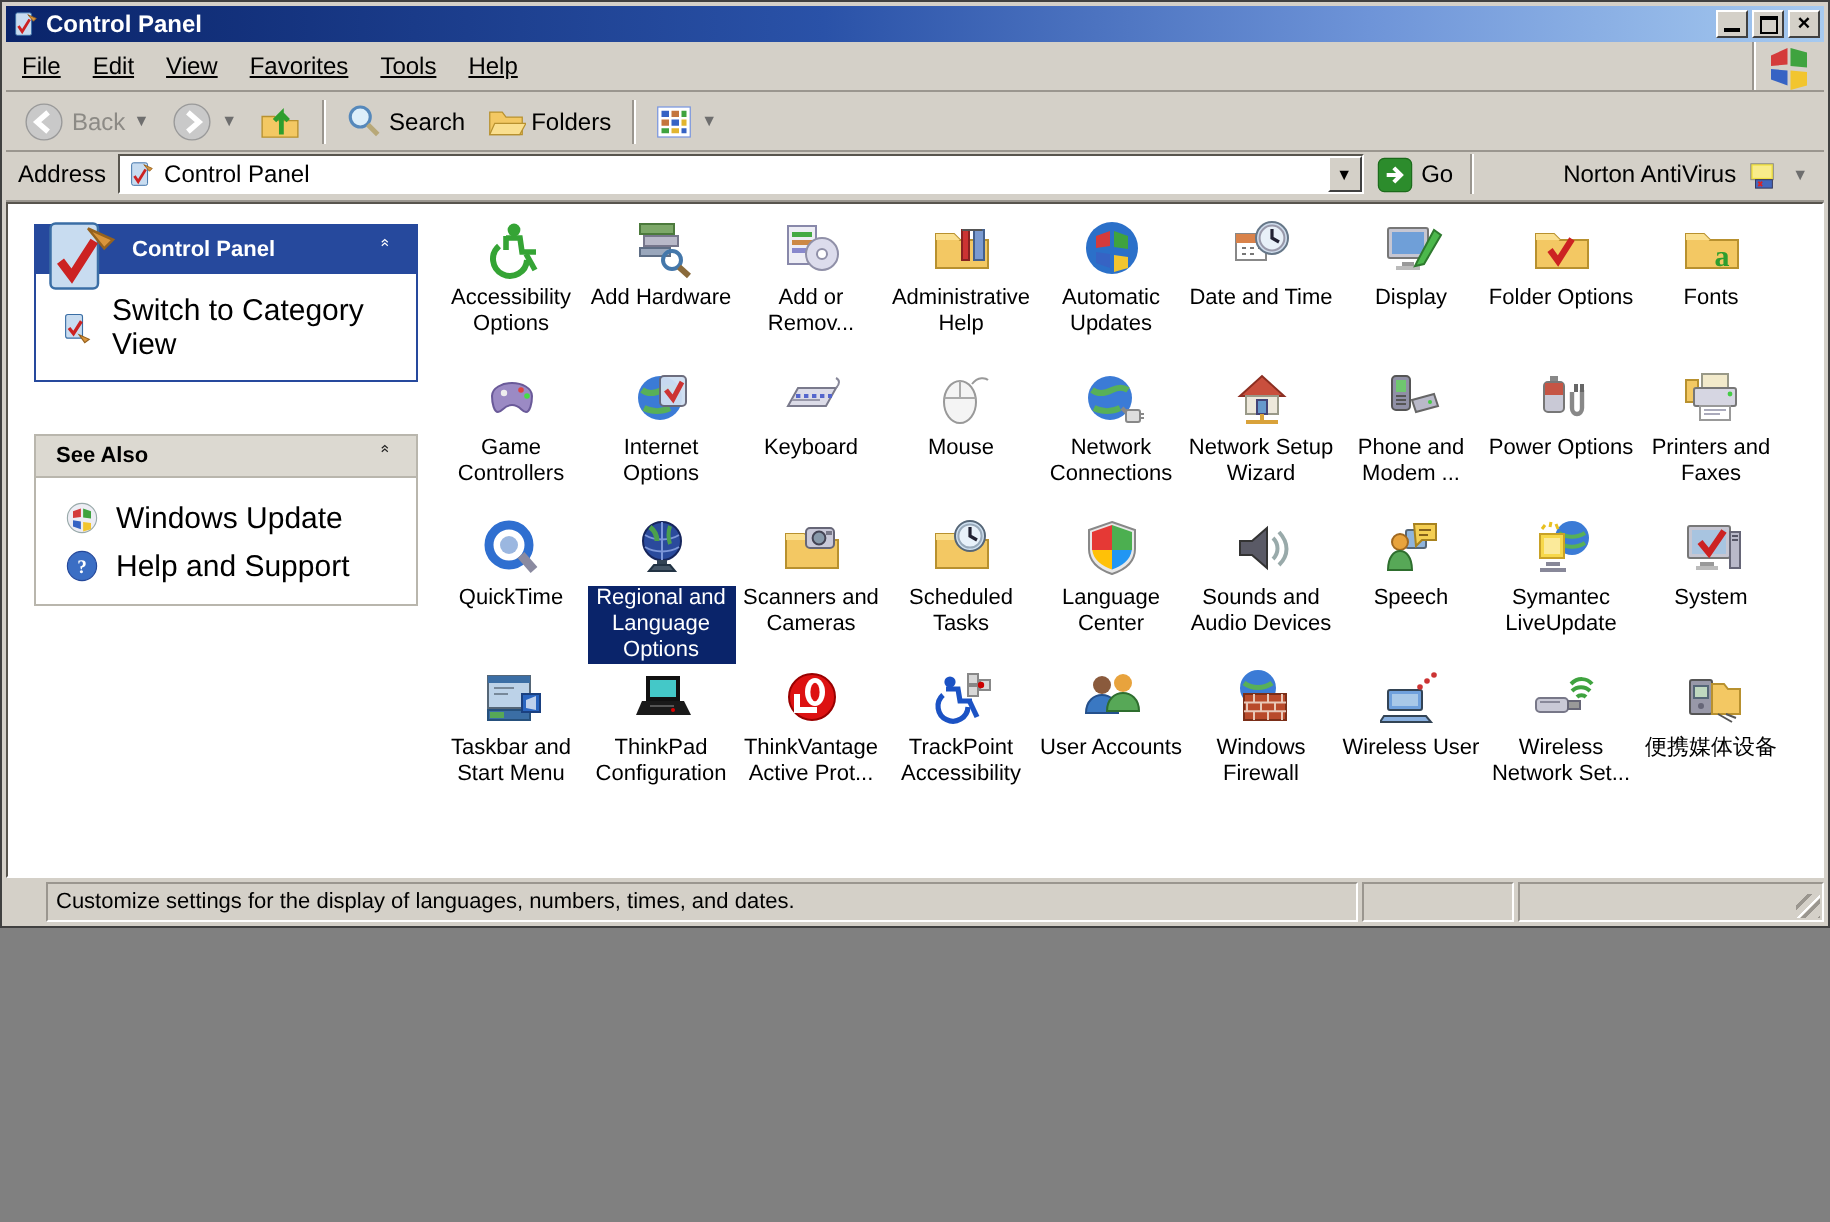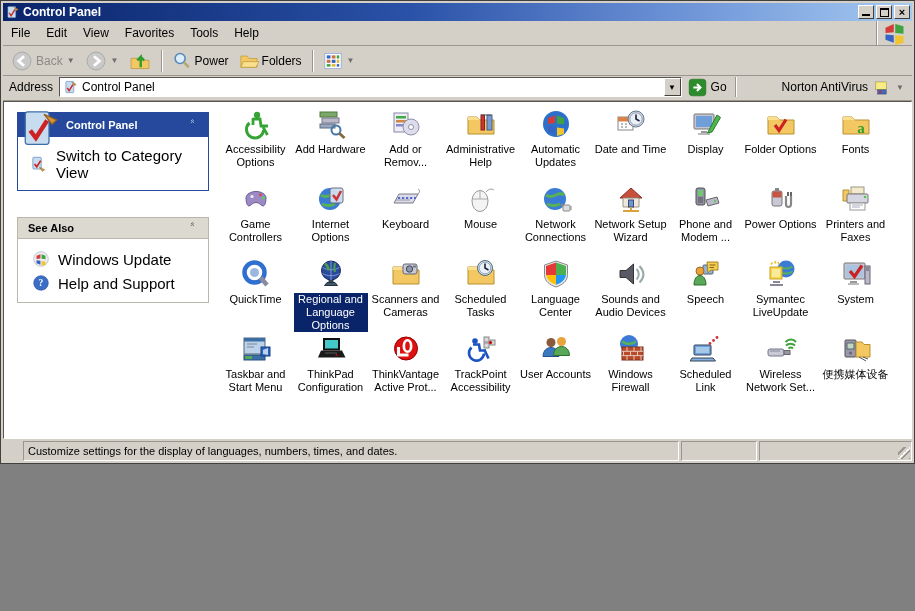--- a/index.html
+++ b/index.html
@@ -8,21 +8,21 @@
   
   .titlebar{height:18px;flex:0 0 18px;background:linear-gradient(to right,#0A246A 0%,#2A52A8 45%,#6E94D8 75%,#A6CAF0 100%);display:flex;align-items:center;padding:0 2px;color:#fff;}
   .titlebar .ticon16{width:15px;height:15px;margin-right:3px;}
   .titlebar .ttext{font-size:12px;font-weight:bold;letter-spacing:0px;flex:1;white-space:nowrap;}
   .tb-btn{width:16px;height:14px;background:#D4D0C8;border:1px solid;border-color:#fff #404040 #404040 #fff;display:flex;align-items:flex-end;justify-content:center;margin-left:2px;color:#000;}
   .glyph-min{width:8px;height:2px;background:#000;margin:0 0 2px 0;}
   .glyph-max{width:9px;height:9px;border:1px solid #000;border-top:2px solid #000;margin-bottom:1px;}
   .glyph-x{font:bold 11px "Liberation Sans",sans-serif;line-height:12px;margin-bottom:0px;}
   
   .menubar{height:25px;flex:0 0 25px;display:flex;align-items:stretch;border-bottom:1px solid #9a968f;background:#D4D0C8;}
-  .menu-items{display:flex;align-items:center;flex:1;}
+  .menu-items{display:flex;align-items:center;flex:1;text-decoration:underline;}
   .menu-item{font-size:12px;color:#000;padding:3px 8px;cursor:default;}
   .menu-logo{width:36px;border-left:1px solid #9a968f;box-shadow:inset 1px 0 0 #fff;display:flex;align-items:center;justify-content:center;}
   .menu-logo svg{width:22px;height:20px;}
   
   .toolbar{height:30px;flex:0 0 30px;display:flex;align-items:center;padding:0 4px;border-bottom:1px solid #9a968f;background:#D4D0C8;gap:2px;}
   .tbtn{display:flex;align-items:center;gap:3px;padding:2px 4px;font-size:12px;color:#000;}
   .tbtn.disabled{color:#8c8a85;}
   .i22{width:22px;height:22px;display:inline-block;}
   .i20{width:20px;height:20px;display:inline-block;}
   .drop{font-size:8px;color:#6e6e6e;margin-left:1px;}
@@ -147,21 +147,21 @@
         </span>
     </span>
     <span class="tsep"></span>
     <span class="tbtn">
       <span class="i20">
           <svg viewBox="0 0 32 32" xmlns="http://www.w3.org/2000/svg" style="width:100%;height:100%">
             <circle cx="13" cy="12" r="8" fill="#DCEEFA" stroke="#5588BB" stroke-width="2.5"></circle>
             <path d="M19 18l8 8" stroke="#B8A878" stroke-width="4"></path>
           </svg>
         </span>
-      <span>Power</span>
+      <span>Search</span>
     </span>
     <span class="tbtn">
       <span class="i20">
           <svg viewBox="0 0 32 32" xmlns="http://www.w3.org/2000/svg" style="width:100%;height:100%">
             <path d="M3 8h10l3 4h13v14H3z" fill="#F3C863" stroke="#B8912F"></path>
             <path d="M3 26l4-9h25l-5 9z" fill="#FADF8F" stroke="#B8912F"></path>
           </svg>
         </span>
       <span>Folders</span>
     </span>
@@ -685,21 +685,21 @@
      <span class="ticon">
             <svg viewBox="0 0 32 32" xmlns="http://www.w3.org/2000/svg" style="width:100%;height:100%">
               <rect x="4" y="12" width="17" height="10" rx="1" fill="#6FA0DC" stroke="#345"></rect>
               <rect x="6" y="14" width="13" height="6" fill="#A8C8E8"></rect>
               <path d="M2 25h21l2.5 3H0z" fill="#89B0E0" stroke="#345"></path>
               <circle cx="20" cy="10.5" r="1.4" fill="#C33"></circle>
               <circle cx="23.5" cy="7.5" r="1.4" fill="#C33"></circle>
               <circle cx="27" cy="4.5" r="1.4" fill="#C33"></circle>
             </svg>
           </span>
-     <span class="tlabel">Scheduled Link</span>
+     <span class="tlabel">Wireless User</span>
    </div>
         <div class="tile">
      <span class="ticon">
             <svg viewBox="0 0 32 32" xmlns="http://www.w3.org/2000/svg" style="width:100%;height:100%">
               <rect x="3" y="16" width="16" height="7" rx="2" fill="#C9C9D6" stroke="#778"></rect>
               <rect x="19" y="17.5" width="6" height="4" fill="#999" stroke="#667"></rect>
               <path d="M5 18h10" stroke="#889"></path>
               <path d="M21 12.5c2.5-2.5 6.5-2.5 9 0" stroke="#3FA33F" fill="none" stroke-width="2"></path>
               <path d="M22.5 9c3.5-3.5 8-3 10.5 0" stroke="#3FA33F" fill="none" stroke-width="2" transform="translate(-2 0)"></path>
               <path d="M23.5 15.5c1.2-1.2 3.3-1.2 4.5 0" stroke="#3FA33F" fill="none" stroke-width="2"></path>

